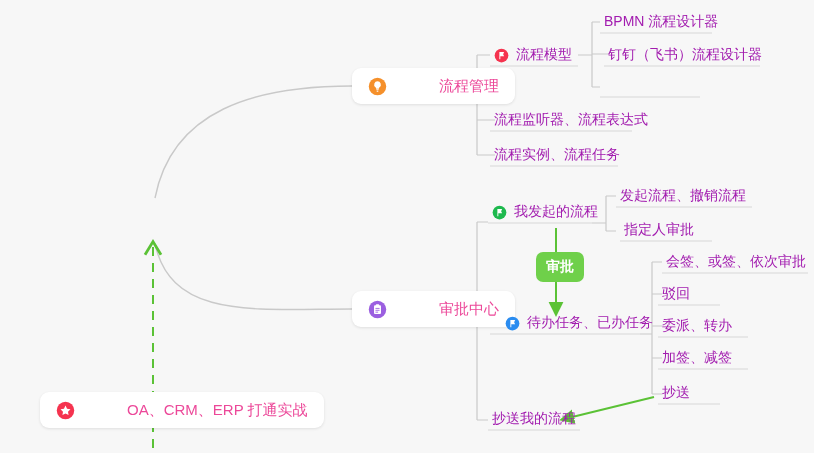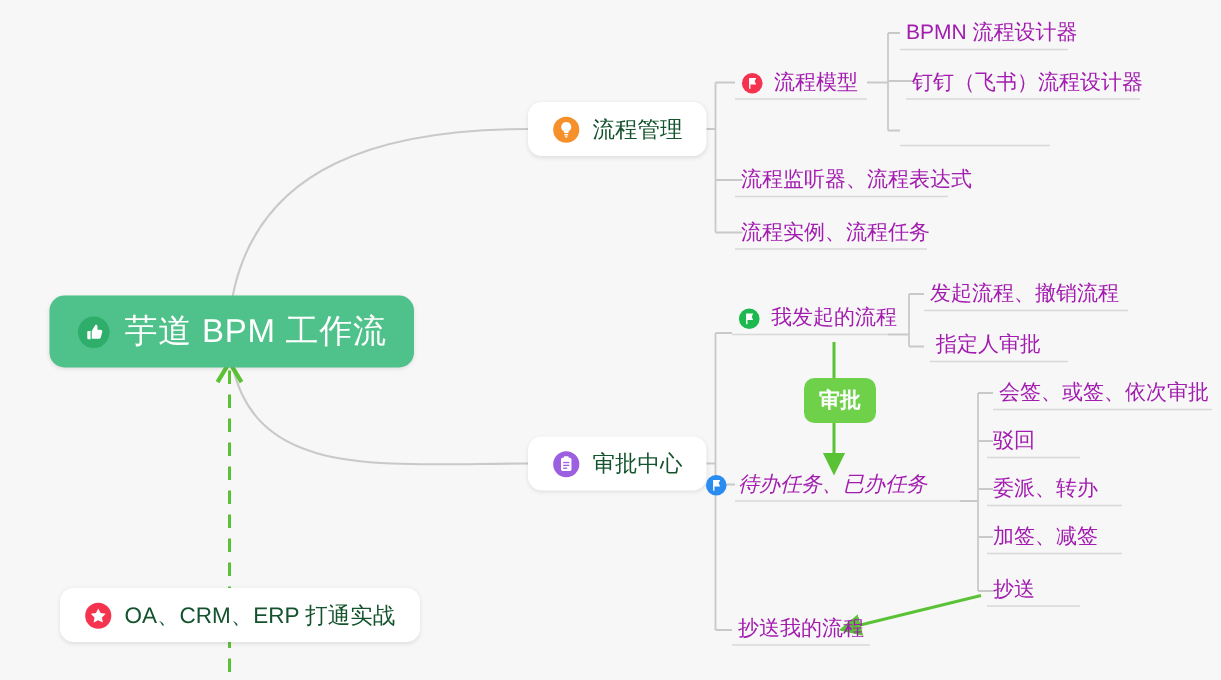--- a/index.html
+++ b/index.html
@@ -47,23 +47,24 @@
   .node-root .label {
     margin-left: 9px;
     letter-spacing: 0.5px;
   }
   
   .node-card {
     background: #ffffff;
     border-radius: 9px;
     padding: 0 16px;
     height: 36px;
-    color: #14532d;
+    color: #ec4899;
     font-size: 15px;
     box-shadow: 0 1px 3px rgba(0,0,0,0.10);
+    gap: 44px;
   }
   .node-card .label {
     margin-left: 8px;
   }
   
   .node-plain {
     background: transparent;
     height: 26px;
     color: #a21caf;
     font-size: 14px;
@@ -141,30 +142,20 @@
         <path d="M0.6,1 L7.2,5 L0.6,9" fill="none" stroke="#5bc236" stroke-width="1.4"></path>
       </marker>
     </defs>
     <path d="M556,228 L556,312" fill="none" stroke="#5bc236" stroke-width="2" marker-end="url(#ah-green)"></path>
 
     <path d="M654,397 L564,419" fill="none" stroke="#5bc236" stroke-width="2" marker-end="url(#ah-green)"></path>
 
     <path d="M153,448 L153,246" fill="none" stroke="#5bc236" stroke-width="2" stroke-dasharray="9 7" marker-end="url(#ah-green-dash)"></path>
   </svg>
 
-  <div class="node node-root" style="left:33px; top:197px;">
-    <span class="icon">
-      <svg width="23" height="23" viewBox="0 0 24 24">
-        <circle cx="12" cy="12" r="11" fill="#2fae6b"></circle>
-        <path d="M8.2 11.2h1.6v5.6H8.2a.7.7 0 0 1-.7-.7v-4.2c0-.4.3-.7.7-.7z" fill="#ffffff"></path>
-        <path d="M10.6 11.1l2.6-4.3c.7-.2 1.4.3 1.4 1v2.4h2.2c.8 0 1.3.7 1.1 1.4l-1 3.8c-.2.7-.8 1.2-1.5 1.2h-4.8v-5.5z" fill="#ffffff"></path>
-      </svg>
-    </span>
-    <span class="label">芋道 BPM 工作流</span>
-  </div>
 
   <div class="node node-card" style="left:352px; top:68px;">
     <span class="icon">
       <svg width="19" height="19" viewBox="0 0 24 24">
         <circle cx="12" cy="12" r="11" fill="#f5902b"></circle>
         <path d="M12 5.4a4.2 4.2 0 0 1 2.6 7.5c-.5.4-.8.9-.8 1.5v.3h-3.6v-.3c0-.6-.3-1.1-.8-1.5A4.2 4.2 0 0 1 12 5.4z" fill="#ffffff"></path>
         <rect x="10.3" y="15.6" width="3.4" height="1.2" rx="0.6" fill="#ffffff"></rect>
         <rect x="10.8" y="17.4" width="2.4" height="1.1" rx="0.55" fill="#ffffff"></rect>
       </svg>
     </span>
@@ -223,21 +214,21 @@
     <span class="label">发起流程、撤销流程</span>
   </div>
   <div class="node node-plain no-icon" style="left:622px; top:217px;">
     <span class="label">指定人审批</span>
   </div>
 
   <div class="node node-tag" style="left:536px; top:252px;">
     <span class="label">审批</span>
   </div>
 
-  <div class="node node-plain" style="left:468px; top:310px;font-style:italic;">
+  <div class="node node-plain" style="left:503px; top:310px;">
     <span class="icon">
       <svg width="15" height="15" viewBox="0 0 24 24">
         <circle cx="12" cy="12" r="11" fill="#2a8cf0"></circle>
         <path d="M8.6 6.4v11.4h1.5v-4.5h6.1l-1.6-3.4 1.6-3.5H8.6z" fill="#ffffff"></path>
       </svg>
     </span>
     <span class="label">待办任务、已办任务</span>
   </div>
 
   <div class="node node-plain no-icon" style="left:664px; top:249px;">

